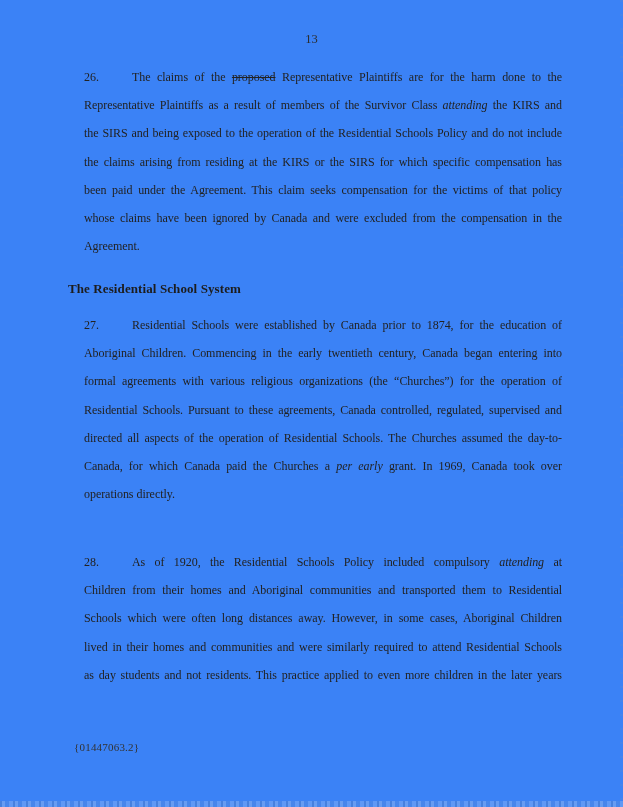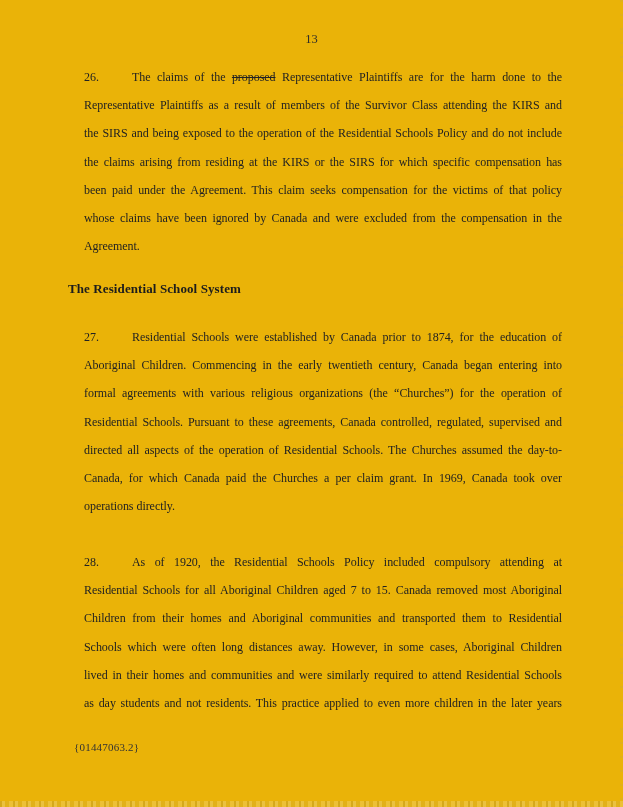--- a/index.html
+++ b/index.html
@@ -4,21 +4,21 @@
 <style>
   html, body {
     margin: 0;
     padding: 0;
     background: #ffffff;
   }
   .page {
     position: relative;
     width: 623px;
     height: 807px;
-    background: #eab308;
+    background: #3b82f6;
     font-family: "Liberation Serif", "DejaVu Serif", serif;
     color: #222222;
     overflow: hidden;
   }
   .pageno-top {
     position: absolute;
     top: 32px;
     left: 0;
     width: 100%;
     text-align: center;
@@ -46,20 +46,21 @@
     text-align-last: left;
   }
   .num {
     display: inline-block;
     width: 48px;
   }
   .strike {
     text-decoration: line-through;
   }
   .italic {
+    font-style: italic;
   }
   .heading {
     position: absolute;
     left: 68px;
     top: 281px;
     width: 494px;
     font-size: 13px;
     font-weight: bold;
     color: #1d1d1d;
     letter-spacing: 0.1px;
@@ -114,33 +115,32 @@
       <div class="line"><span>Representative Plaintiffs as a result of members of the Survivor Class </span><span class="italic">attending</span><span> the KIRS and</span></div>
       <div class="line"><span>the SIRS and being exposed to the operation of the Residential Schools Policy and do not include</span></div>
       <div class="line"><span>the claims arising from residing at the KIRS or the SIRS for which specific compensation has</span></div>
       <div class="line"><span>been paid under the Agreement.  This claim seeks compensation for the victims of that policy</span></div>
       <div class="line"><span>whose claims have been ignored by Canada and were excluded from the compensation in the</span></div>
       <div class="line last"><span>Agreement.</span></div>
     </div>
 
   <div class="heading">The Residential School System</div>
 
-  <div class="para" id="p27" style="top:323px">
+  <div class="para" id="p27" style="top:311px">
       <div class="line"><span class="num">27.</span><span>Residential Schools were established by Canada prior to 1874, for the education of</span></div>
       <div class="line"><span>Aboriginal Children.  Commencing in the early twentieth century, Canada began entering into</span></div>
       <div class="line"><span>formal agreements with various religious organizations (the “Churches”) for the operation of</span></div>
       <div class="line"><span>Residential Schools.  Pursuant to these agreements, Canada controlled, regulated, supervised and</span></div>
       <div class="line"><span>directed all aspects of the operation of Residential Schools.  The Churches assumed the day-to-</span></div>
-      <div class="line"><span>Canada, for which Canada paid the Churches a </span><span class="italic">per claim</span><span> grant.  In 1969, Canada took over</span></div>
+      <div class="line"><span>Canada, for which Canada paid the Churches a </span><span class="italic">per early</span><span> grant.  In 1969, Canada took over</span></div>
       <div class="line last"><span>operations directly.</span></div>
     </div>
 
   <div class="para" id="p28" style="top:548px">
       <div class="line"><span class="num">28.</span><span>As of 1920, the Residential Schools Policy included compulsory </span><span class="italic">attending</span><span> at</span></div>
-      <div class="line"><span>Residential Schools for all Aboriginal Children aged 7 to 15.  Canada removed most Aboriginal</span></div>
       <div class="line"><span>Children from their homes and Aboriginal communities and transported them to Residential</span></div>
       <div class="line"><span>Schools which were often long distances away.  However, in some cases, Aboriginal Children</span></div>
       <div class="line"><span>lived in their homes and communities and were similarly required to attend Residential Schools</span></div>
       <div class="line"><span>as day students and not residents.  This practice applied to even more children in the later years</span></div>
     </div>
 
   <div class="footer-ref">{01447063.2}</div>
 
   <div class="pageno-bottom">333</div>
 

